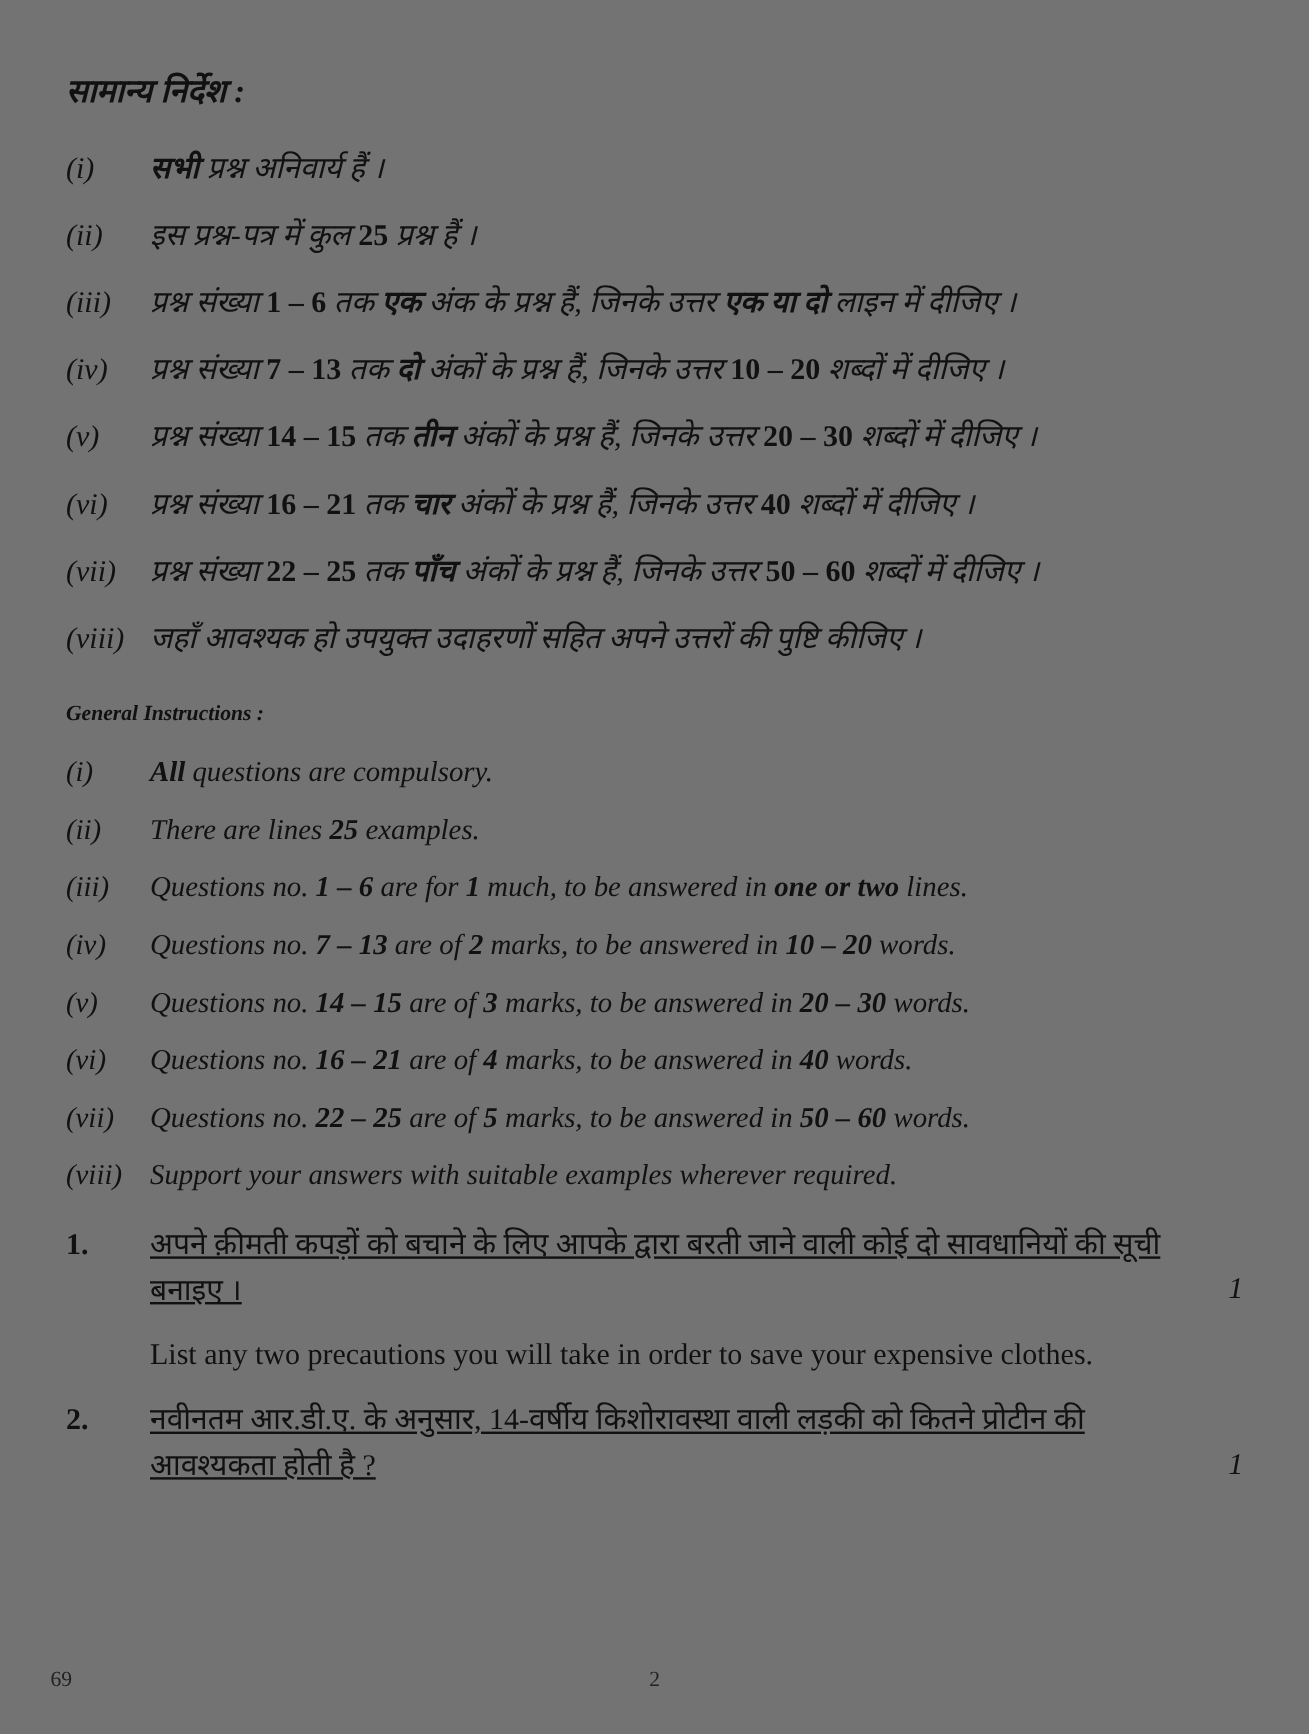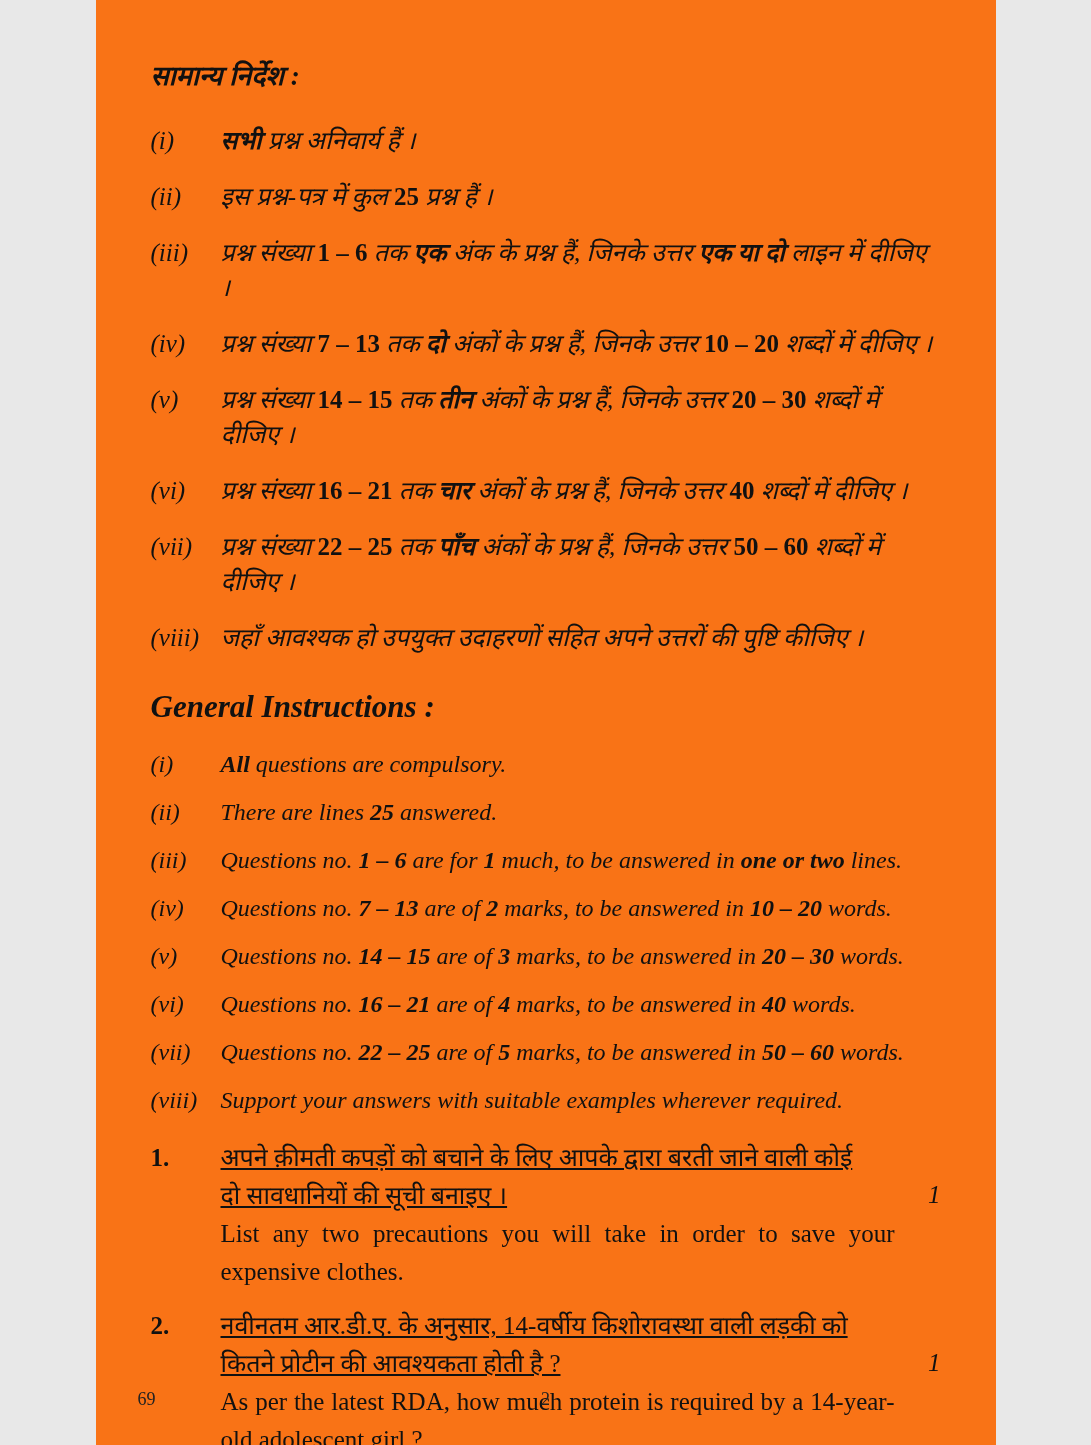--- a/index.html
+++ b/index.html
@@ -1,39 +1,39 @@
 <!DOCTYPE html>
 <html><head>
 <meta charset="utf-8">
 <style>
   html, body { margin: 0; padding: 0; background: #e8e8e8; }
   .page {
     position: relative;
-    width: 900px;
+    width: 1091px;
     height: 1445px;
     margin: 0 auto;
-    background: #f97316;
+    background: #737373;
     color: #111111;
     box-sizing: border-box;
     padding: 56px 55px 0 55px;
     overflow: hidden;
     font-family: "Liberation Serif", "DejaVu Serif", serif;
   }
   
   .sec { margin: 0; }
   .sec .head {
     font-weight: bold;
     font-style: italic;
     margin: 0;
   }
   .sec-hi .head { font-size: 27px; margin-bottom: 30px; }
   .sec-hi { font-style: italic; }
   .sec-hi .irow { font-size: 25px; line-height: 35px; margin-bottom: 21px; }
   .sec-en { margin-top: 34px; font-style: italic; }
-  .sec-en .head { font-size: 31px; margin-bottom: 22px; }
+  .sec-en .head { font-size: 18px; margin-bottom: 22px; }
   .sec-en .irow { font-size: 24px; line-height: 34px; margin-bottom: 14px; }
   .irow { display: flex; }
   .irow .mk { flex: 0 0 70px; width: 70px; }
   .irow .tx { flex: 1 1 auto; }
   .tx b { font-weight: bold; margin-top: 36px; }
   .up { font-style: normal; }   
   
   .questions { margin-top: 22px; }
   .qrow {
     display: flex;
@@ -45,21 +45,21 @@
   .qbody { flex: 1 1 auto; position: relative; }
   .qhindi { position: relative; }
   .qhindi .htx { display: block; padding-right: 66px; text-decoration: underline; }
   .qmark {
     position: absolute;
     right: 0;
     bottom: 1px;
     font-style: italic;
     font-size: 25px;
   }
-  .qeng { padding-right: 46px; text-align: justify; }
+  .qeng { padding-right: 46px; text-align: justify; margin-top: 16px; }
   
   .footer {
     position: absolute;
     left: 0; right: 0;
     bottom: 26px;
     height: 30px;
     font-family: Liberation Serif, serif;
     font-size: 18px;
     color: #222;
   }
@@ -110,21 +110,21 @@
 
   <section class="sec sec-en">
     <h2 class="head">General Instructions :</h2>
 
     <div class="irow">
       <span class="mk">(i)</span>
       <span class="tx"><b>All</b><span> questions are compulsory.</span></span>
     </div>
     <div class="irow">
       <span class="mk">(ii)</span>
-      <span class="tx"><span>There are lines </span><b>25</b><span> answered.</span></span>
+      <span class="tx"><span>There are lines </span><b>25</b><span> examples.</span></span>
     </div>
     <div class="irow">
       <span class="mk">(iii)</span>
       <span class="tx"><span>Questions no. </span><b>1 – 6</b><span> are for </span><b>1</b><span> much, to be answered in </span><b>one or two</b><span> lines.</span></span>
     </div>
     <div class="irow">
       <span class="mk">(iv)</span>
       <span class="tx"><span>Questions no. </span><b>7 – 13</b><span> are of </span><b>2</b><span> marks, to be answered in </span><b>10 – 20</b><span> words.</span></span>
     </div>
     <div class="irow">
@@ -158,21 +158,20 @@
       </div>
     </div>
 
     <div class="qrow">
       <span class="qnum">2.</span>
       <div class="qbody">
         <div class="qhindi">
           <span class="htx">नवीनतम आर.डी.ए. के अनुसार, 14-वर्षीय किशोरावस्था वाली लड़की को कितने प्रोटीन की आवश्यकता होती है ?</span>
           <span class="qmark">1</span>
         </div>
-        <div class="qeng">As per the latest RDA, how much protein is required by a 14-year-old adolescent girl ?</div>
       </div>
     </div>
 
   </section>
 
   <div class="footer">
     <span class="pcode">69</span>
     <span class="pnum">2</span>
   </div>
 

